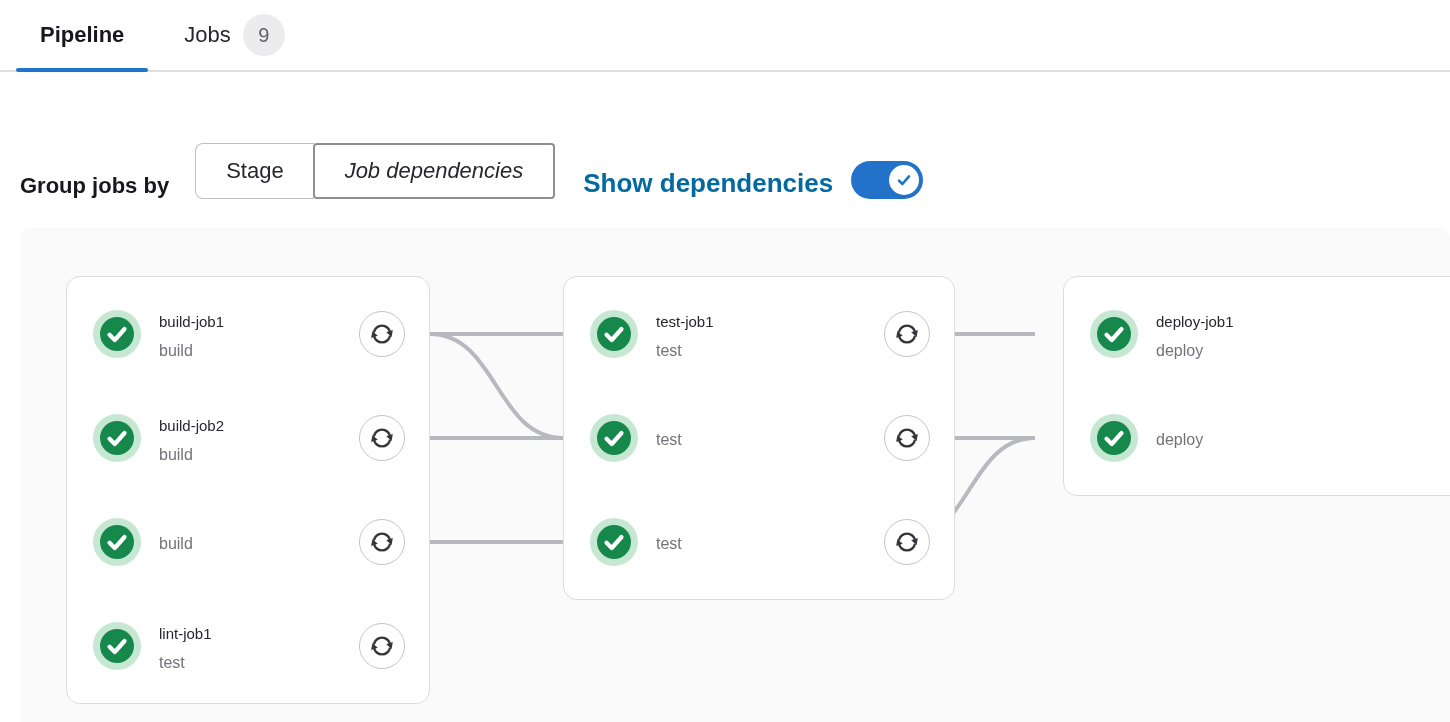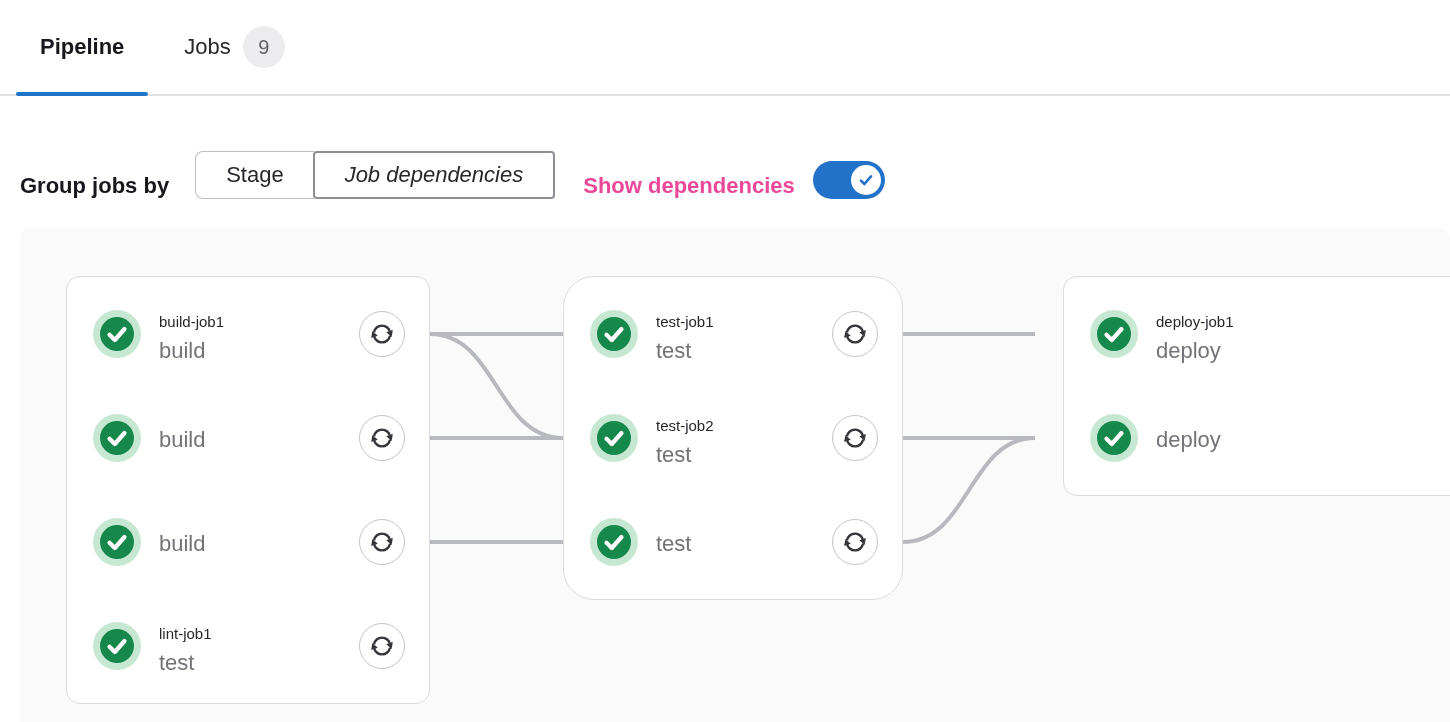--- a/index.html
+++ b/index.html
@@ -4,21 +4,21 @@
 <style>
   html,body{margin:0;padding:0;}
   body{
     width:1450px;height:722px;overflow:hidden;position:relative;
     background:#ffffff;
     font-family:"Liberation Sans","DejaVu Sans",sans-serif;
     color:#28272d;
   }
   
   .tabs-bar{
-    height:96px;border-bottom:2px solid #dfdfe2;
+    height:72px;border-bottom:2px solid #dfdfe2;
     display:flex;align-items:stretch;padding-left:16px;box-sizing:border-box;
   }
   .tab{
     position:relative;display:inline-flex;align-items:center;gap:12px;
     padding:0 24px;font-size:22px;color:#28272d;cursor:pointer;
   }
   .tab.active{font-weight:700;color:#18171d;}
   .tab.active::after{
     content:"";position:absolute;left:0;right:0;bottom:-2px;height:4px;
     background:#1f75cb;border-radius:4px;
@@ -30,59 +30,59 @@
     border-radius:21px;background:#ececef;color:#626168;font-size:20px;font-weight:400;
   }
   
   .controls{
     position:absolute;top:143px;left:20px;right:0;height:56px;
     display:flex;align-items:flex-end;
   }
   .group-label{font-size:22px;font-weight:700;color:#18171d;margin-right:26px;}
   .segmented{display:inline-flex;align-items:stretch;}
   .seg{
-    height:48px;padding:0 30px;box-sizing:border-box;
+    height:56px;padding:0 30px;box-sizing:border-box;
     display:inline-flex;align-items:center;justify-content:center;
     background:#ffffff;border:1.5px solid #bfbfc3;color:#28272d;
     font-size:22px;font-family:inherit;cursor:pointer;
   }
   .seg:first-child{border-radius:8px 0 0 8px;border-right:none;}
   .seg.selected{
     border:2.5px solid #8f8e95;border-radius:4px;margin-left:-1px;z-index:1;font-style:italic;
   }
-  .show-label{font-size:22px;font-weight:700;color:#ec4899;margin-left:28px;margin-right:18px;}
+  .show-label{font-size:26px;font-weight:700;color:#0369a1;margin-left:28px;margin-right:18px;}
   .toggle{
     position:relative;width:72px;height:38px;border-radius:19px;
     background:#2172c8;border:none;cursor:pointer;flex:0 0 auto;
   }
   .toggle .knob{
     position:absolute;top:4px;right:4px;width:30px;height:30px;border-radius:50%;
     background:#ffffff;display:flex;align-items:center;justify-content:center;
   }
   
   .panel{
     position:absolute;top:228px;left:20px;right:0;height:512px;
     background:#fafafb;border-radius:10px;
   }
   .links-svg{position:absolute;inset:0;width:100%;height:100%;pointer-events:none;}
   .links-svg path{fill:none;stroke:#b8b8bf;stroke-width:4;}
   .job-card{
     position:absolute;top:48px;background:#ffffff;
     border:1.5px solid #dcdcde;border-radius:14px;padding:5px 0;box-sizing:border-box;
   }
   .job-card.col-0{left:46px;width:364px;}
-  .job-card.col-1{left:543px;width:340px;border-radius:31px;}
+  .job-card.col-1{left:543px;width:392px;}
   .job-card.col-2{left:1015px;width:465px;margin-left:28px;}
   .job-row{
     height:104px;display:flex;align-items:center;padding:0 24px 0 26px;cursor:pointer;
   }
   .ci-status{width:48px;height:48px;flex:0 0 auto;display:block;}
   .job-text{margin-left:18px;flex:1;min-width:0;}
   .job-name{font-size:15px;line-height:29px;color:#28272d;white-space:nowrap;}
-  .job-stage{font-size:22px;line-height:23px;color:#737278;margin-top:3px;white-space:nowrap;}
+  .job-stage{font-size:16px;line-height:23px;color:#737278;margin-top:3px;white-space:nowrap;}
   .retry-btn{
     width:46px;height:46px;border-radius:50%;flex:0 0 auto;margin-left:auto;
     background:#ffffff;border:1.5px solid #c4c4c9;cursor:pointer;
     display:flex;align-items:center;justify-content:center;padding:0;
   }
 </style>
 </head>
 <body>
 
 <nav class="tabs-bar">
@@ -143,20 +143,21 @@
       </svg>
     </button>
   </div>
       <div class="job-row">
     <svg class="ci-status" viewBox="0 0 48 48">
       <circle cx="24" cy="24" r="24" fill="#c6e8d3"></circle>
       <circle cx="24" cy="24" r="17" fill="#16884b"></circle>
       <path d="M16.5 24.8 L21.8 30 L31.5 19" fill="none" stroke="#ffffff" stroke-width="4.2" stroke-linecap="round" stroke-linejoin="round"></path>
     </svg>
     <span class="job-text">
+      <span class="job-name" style="display:block">build-job2</span>
       <span class="job-stage" style="display:block">build</span>
     </span>
     <button class="retry-btn">
       <svg width="26" height="26" viewBox="0 0 24 24">
         <g fill="none" stroke="#36343b" stroke-width="2.2">
           <path d="M4.6 10.5 A 7.5 7.5 0 0 1 19.4 10.5"></path>
           <path d="M19.4 13.5 A 7.5 7.5 0 0 1 4.6 13.5"></path>
         </g>
         <polygon points="0,3.8 -3.2,-1.9 3.2,-1.9" fill="#36343b" transform="translate(19.6,11.1) rotate(-20)"></polygon>
         <polygon points="0,-3.8 -3.2,1.9 3.2,1.9" fill="#36343b" transform="translate(4.4,12.9) rotate(-20)"></polygon>
@@ -227,21 +228,20 @@
       </svg>
     </button>
   </div>
       <div class="job-row">
     <svg class="ci-status" viewBox="0 0 48 48">
       <circle cx="24" cy="24" r="24" fill="#c6e8d3"></circle>
       <circle cx="24" cy="24" r="17" fill="#16884b"></circle>
       <path d="M16.5 24.8 L21.8 30 L31.5 19" fill="none" stroke="#ffffff" stroke-width="4.2" stroke-linecap="round" stroke-linejoin="round"></path>
     </svg>
     <span class="job-text">
-      <span class="job-name" style="display:block">test-job2</span>
       <span class="job-stage" style="display:block">test</span>
     </span>
     <button class="retry-btn">
       <svg width="26" height="26" viewBox="0 0 24 24">
         <g fill="none" stroke="#36343b" stroke-width="2.2">
           <path d="M4.6 10.5 A 7.5 7.5 0 0 1 19.4 10.5"></path>
           <path d="M19.4 13.5 A 7.5 7.5 0 0 1 4.6 13.5"></path>
         </g>
         <polygon points="0,3.8 -3.2,-1.9 3.2,-1.9" fill="#36343b" transform="translate(19.6,11.1) rotate(-20)"></polygon>
         <polygon points="0,-3.8 -3.2,1.9 3.2,1.9" fill="#36343b" transform="translate(4.4,12.9) rotate(-20)"></polygon>

